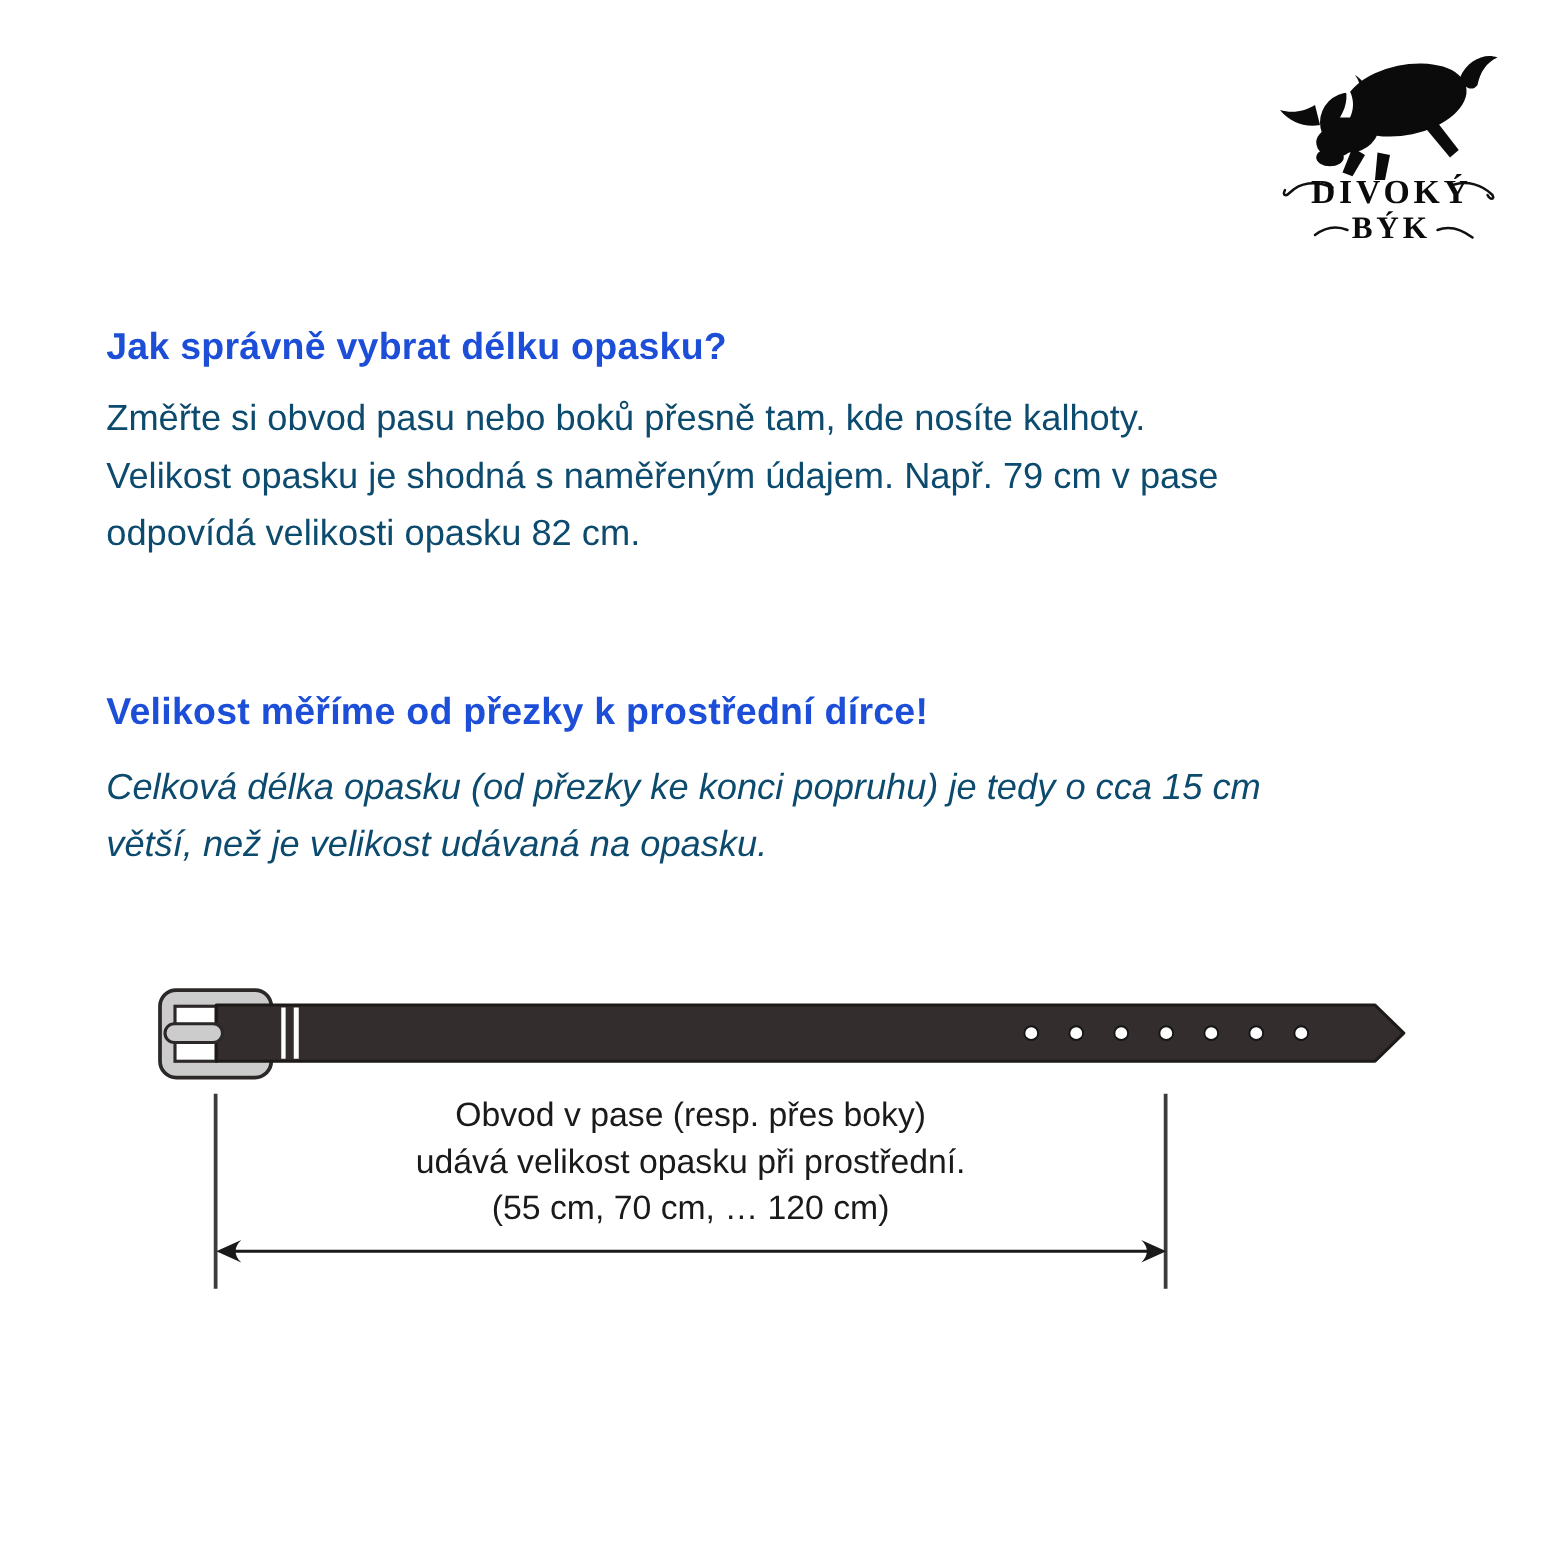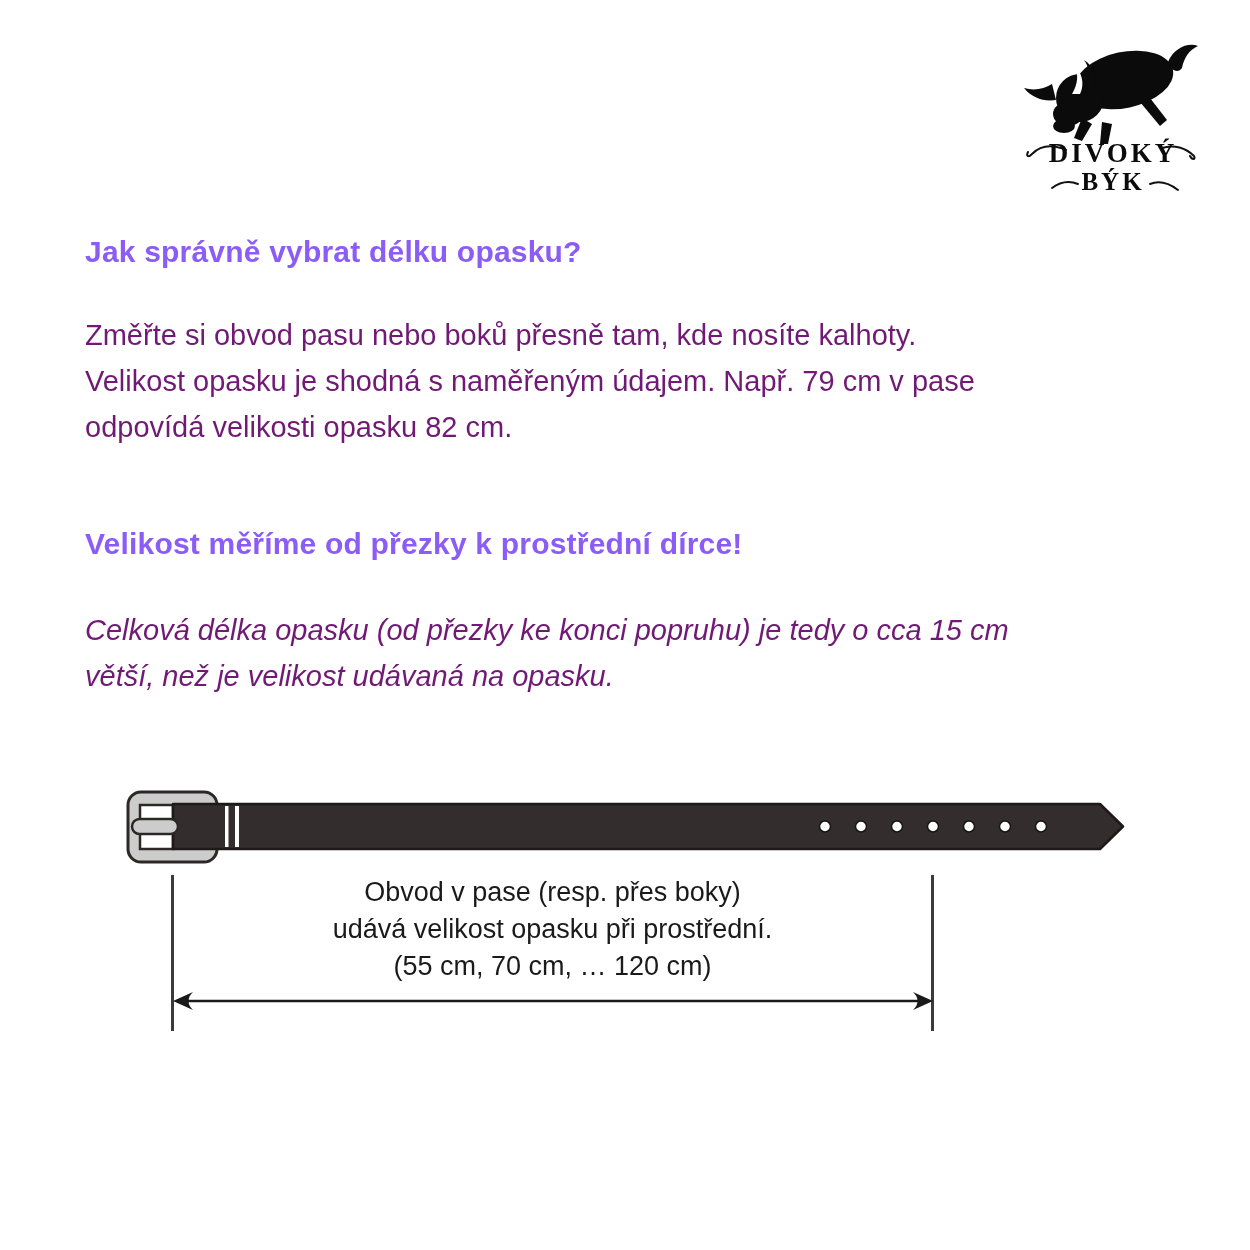--- a/index.html
+++ b/index.html
@@ -3,24 +3,24 @@
 <meta charset="utf-8">
 <title></title>
 <style>
   html,body{margin:0;padding:0;background:#ffffff;}
   .page{
     position:relative;width:1250px;height:1250px;background:#ffffff;
     font-family:"Liberation Sans","DejaVu Sans",sans-serif;overflow:hidden;
   }
   .abs{position:absolute;}
   .heading{
-    left:85px;font-size:30px;font-weight:700;color:#8b5cf6;
-    letter-spacing:.2px;line-height:38px;white-space:nowrap;
+    left:85px;font-size:30px;font-weight:700;color:#1d4ed8;
+    letter-spacing:.2px;line-height:38px;white-space:nowrap;margin-top:26px;
   }
-  .para{left:85px;font-size:29px;line-height:46px;color:#701a75;}
+  .para{left:85px;font-size:29px;line-height:46px;color:#0c4a6e;}
   .para .line{white-space:nowrap;}
   .caption{
     left:172px;width:761px;text-align:center;
     font-size:27px;line-height:37px;color:#1a1a1a;
   }
   .mline{top:875px;width:3px;height:156px;background:#3b3b3b;}
   .logo-text{font-family:"Liberation Serif","DejaVu Serif",serif;font-weight:700;}
 </style>
 </head>
 <body>

